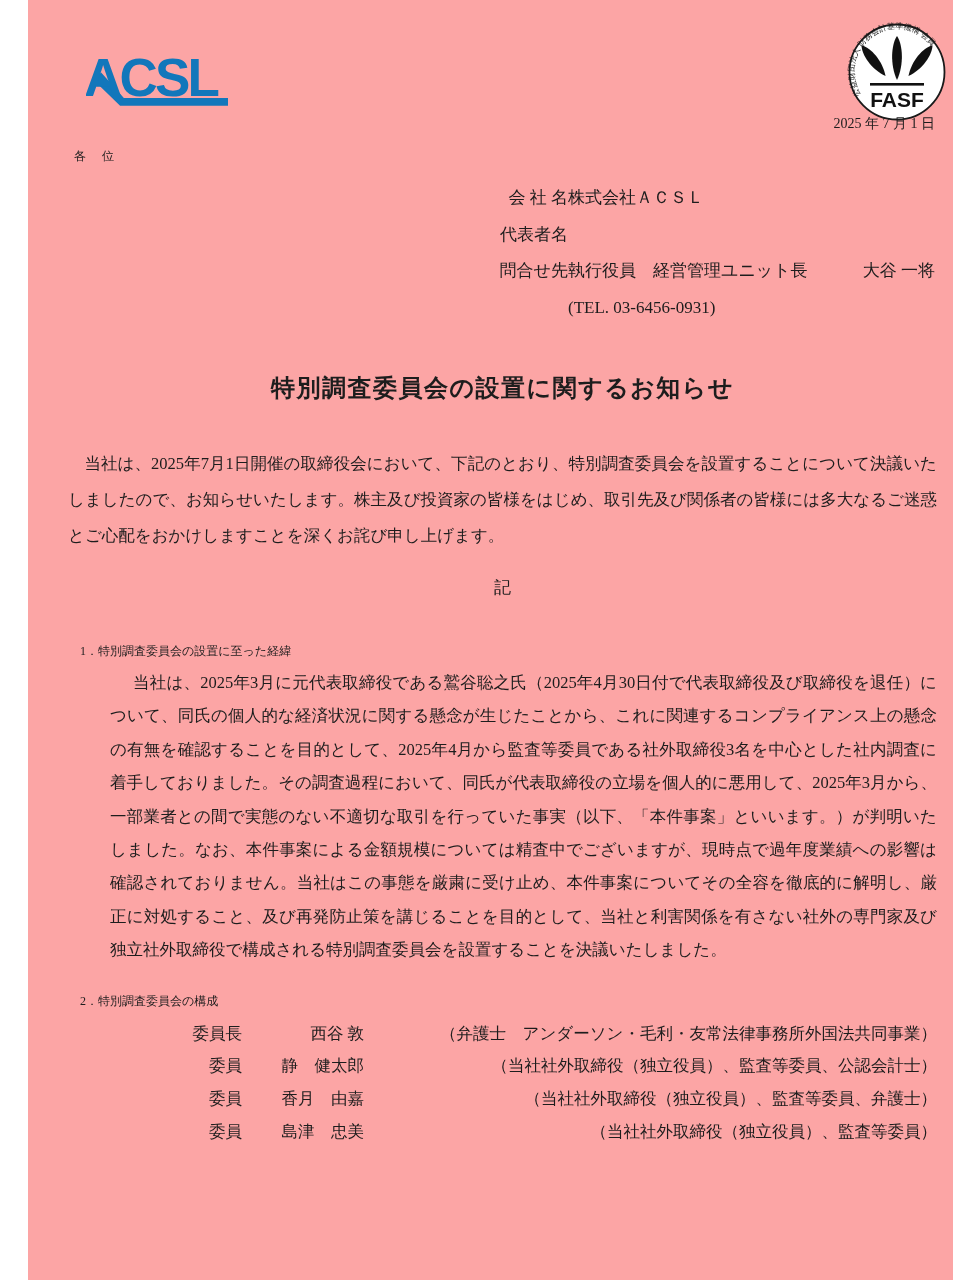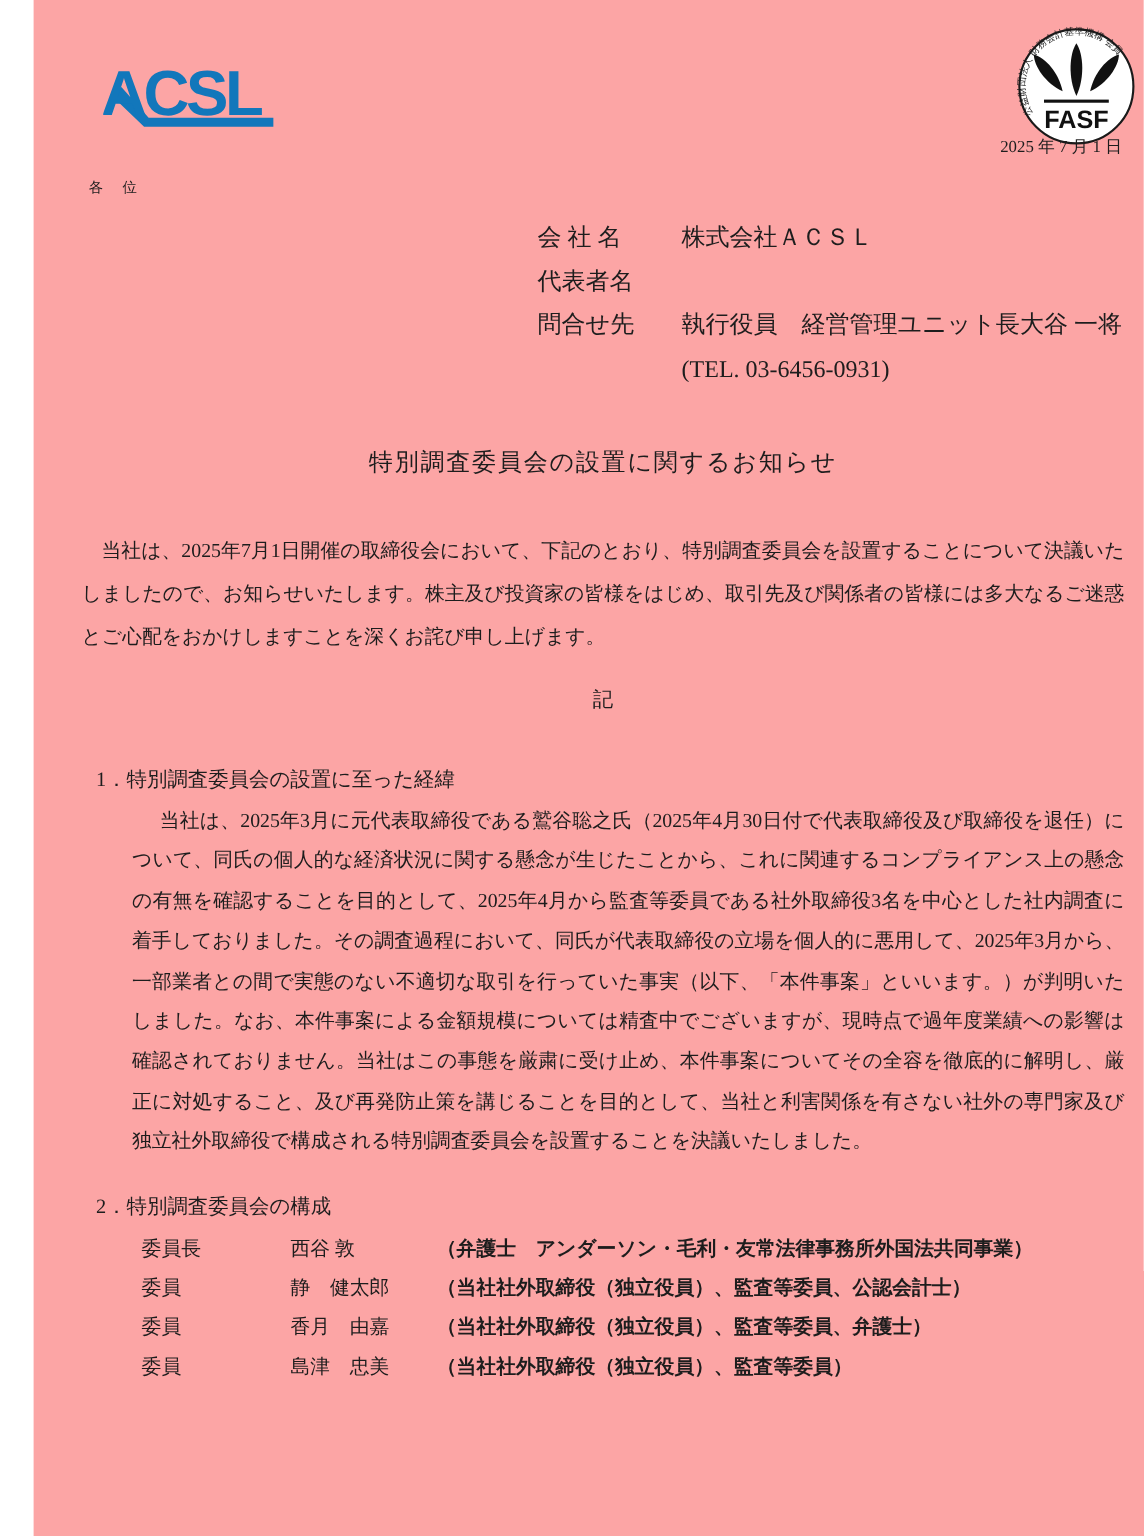--- a/index.html
+++ b/index.html
@@ -55,85 +55,86 @@
     margin-top: 8px;
     letter-spacing: 2px;
   }
   
   .company-info {
     margin: 12px 46px 0 420px;
   }
   .ci-row {
     display: flex;
     line-height: 36.5px;
-    font-size: 20px;
+    font-size: 17px;
+    text-align: right;
   }
   .ci-label {
     width: 120px;
     flex: 0 0 120px;
   }
   .ci-value {
     flex: 1;
     display: flex;
     justify-content: space-between;
     white-space: nowrap;
   }
   
   .doc-title {
     margin: 46px 0 0 0;
     text-align: center;
-    font-size: 20px;
-    font-weight: normal;
+    font-size: 24px;
+    font-weight: bold;
     letter-spacing: 1.5px;
   }
   
   .intro {
     margin: 42px 0 0 0;
     text-indent: 1em;
     line-height: 36px;
     text-align: justify;
   }
   .record-marker {
     text-align: center;
     margin-top: 22px;
     font-size: 17px;
   }
   
   .section-heading {
     margin: 44px 0 0 12px;
-    font-size: 17px;
+    font-size: 12px;
   }
   .section-heading.second {
     margin-top: 26px;
   }
   .section-body {
     margin: 6px 0 0 42px;
     text-indent: 1.4em;
     line-height: 33.4px;
     text-align: justify;
   }
   
   .member-table {
     margin: 8px 0 0 50px;
   }
   .member-row {
     display: flex;
     line-height: 32.8px;
     font-size: 16.5px;
+    text-align: right;
   }
   .member-role {
     flex: 0 0 124px;
   }
   .member-name {
     flex: 0 0 122px;
   }
   .member-desc {
     flex: 1;
     white-space: nowrap;
-    font-weight: bold;
   }
 </style>
 </head>
 <body>
 
 <div class="page">
 
   <div class="header-row">
     <div class="acsl-logo">
       <svg viewBox="0 0 150 64" width="142" height="64">

